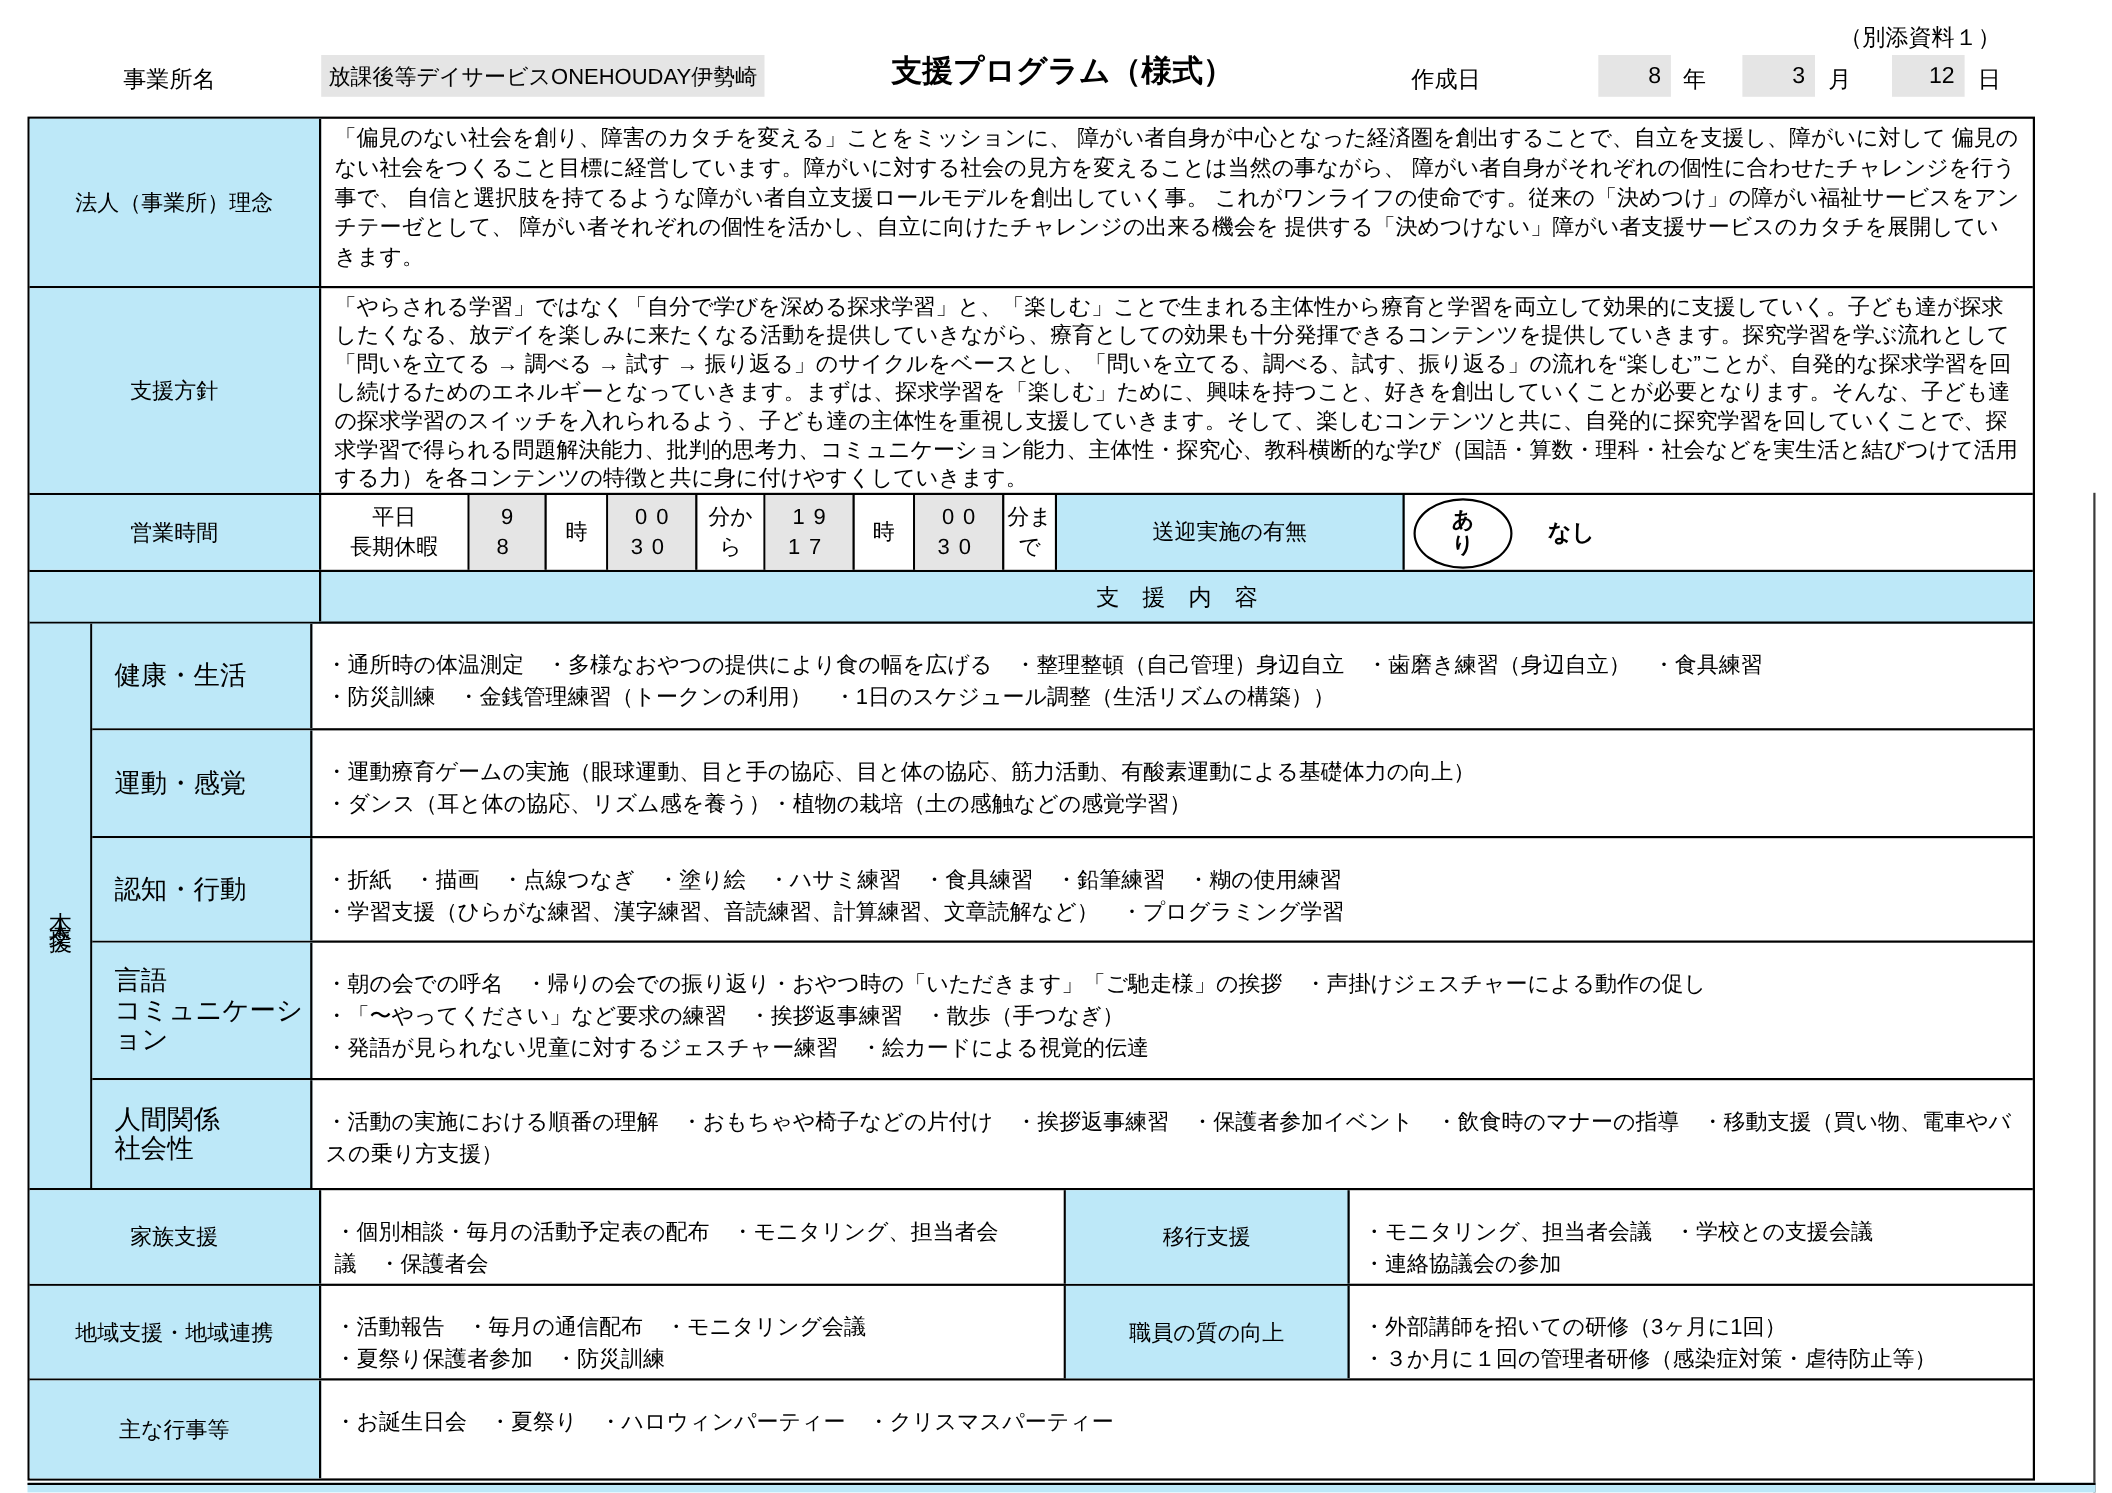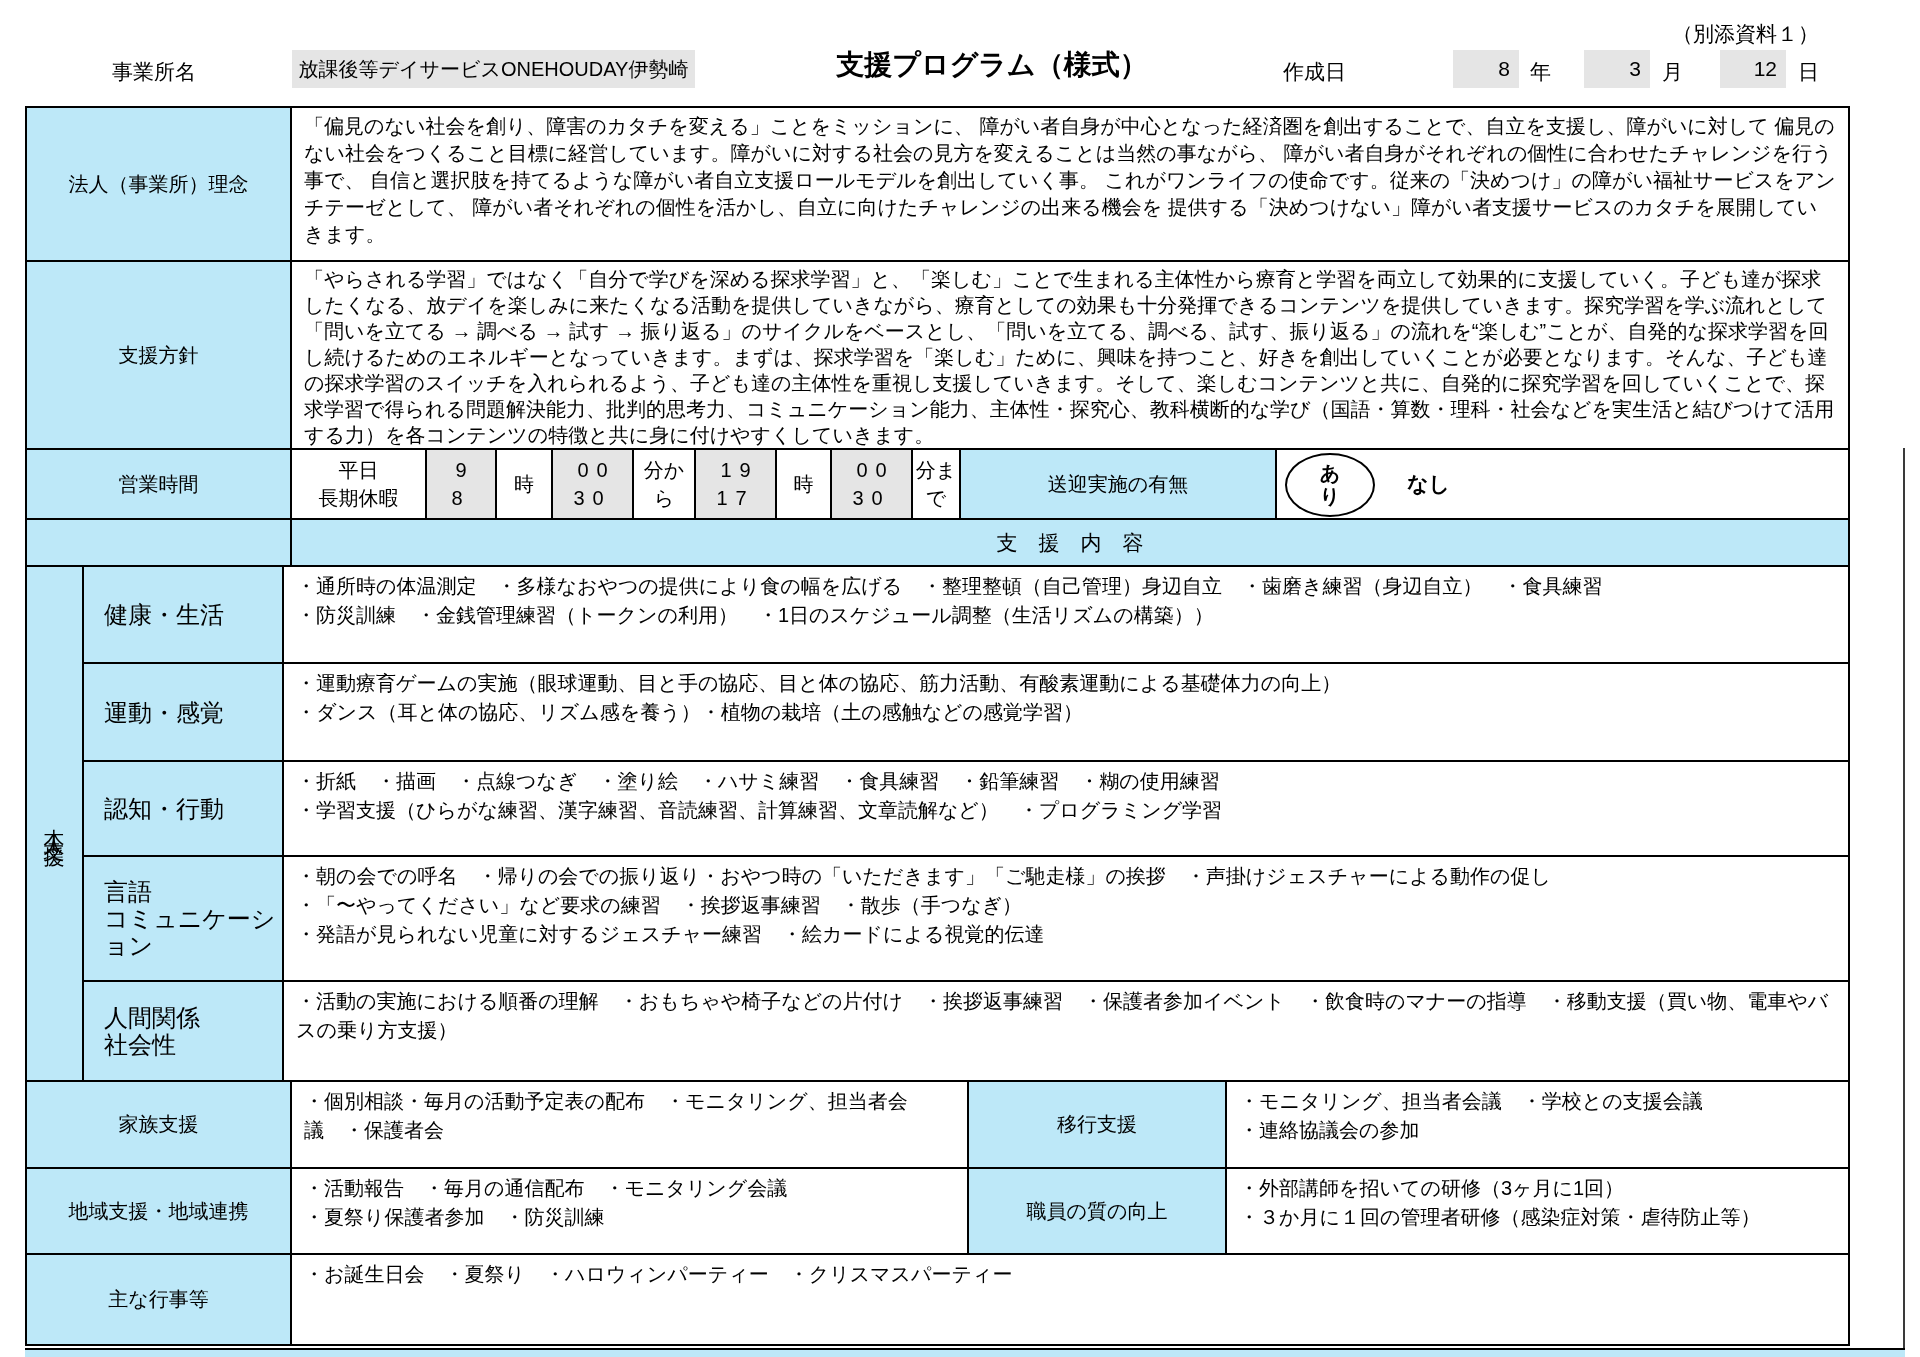--- a/index.html
+++ b/index.html
@@ -8,35 +8,35 @@
   #page{position:relative;width:1920px;height:1357px;background:#fff;overflow:hidden}
 
   .blue{background:#bde8f8}
   .yellow{background:#e5e5e5}
 
   
   .abs{position:absolute}
   #attachment-note{left:1672px;top:20px;font-size:21px}
   #office-label{left:112px;top:58px;font-size:21px}
   #office-name{left:292px;top:50px;width:403px;height:38px;display:flex;align-items:center;justify-content:center;font-size:20px}
-  #doc-title{left:742px;top:46px;width:500px;text-align:center;font-size:28px;font-weight:bold}
+  #doc-title{left:716px;top:46px;width:500px;text-align:center;font-size:28px;font-weight:bold}
   #created-label{left:1283px;top:58px;font-size:21px}
   .datebox{top:50px;width:66px;height:38px;display:flex;align-items:center;justify-content:flex-end;padding-right:9px;font-size:21px}
   .dateunit{top:58px;font-size:21px}
 
   
   #table{position:absolute;left:25px;top:106px;width:1825px;border:2px solid #000}
   .row{display:flex;border-bottom:2px solid #000}
   .row.no-bb{border-bottom:none}
   .cell{border-right:2px solid #000;overflow:hidden}
   .cell.last{border-right:none}
 
   .label{width:265px;display:flex;align-items:center;justify-content:center;text-align:center;font-size:20px;white-space:pre-line;flex:none}
   .content{flex:1;padding:5px 12px;font-size:20px;line-height:27px;white-space:pre-line}
-  .content.list{line-height:29px;padding-top:5px}
+  .content.list{line-height:29px;padding-top:24px}
   .content.w677{flex:none;width:677px}
   .midlabel{width:258px;display:flex;align-items:center;justify-content:center;font-size:20px;flex:none}
 
   
   .hcell{display:flex;align-items:center;justify-content:center;text-align:center;font-size:20px;line-height:28px;white-space:pre-line;flex:none}
   .num{letter-spacing:8px;text-indent:8px}
   .pickupcell{flex:1;display:flex;align-items:center;padding-left:8px}
   #pickup-circle{width:90px;height:64px;border:2px solid #000;border-radius:50%;display:flex;align-items:center;justify-content:center;flex:none;margin-top:1px}
   #pickup-circle span{display:block;width:24px;font-size:20px;line-height:23px;font-weight:bold;word-break:break-all;text-align:center}
   #pickup-no{font-size:21px;font-weight:bold;margin-left:32px}

